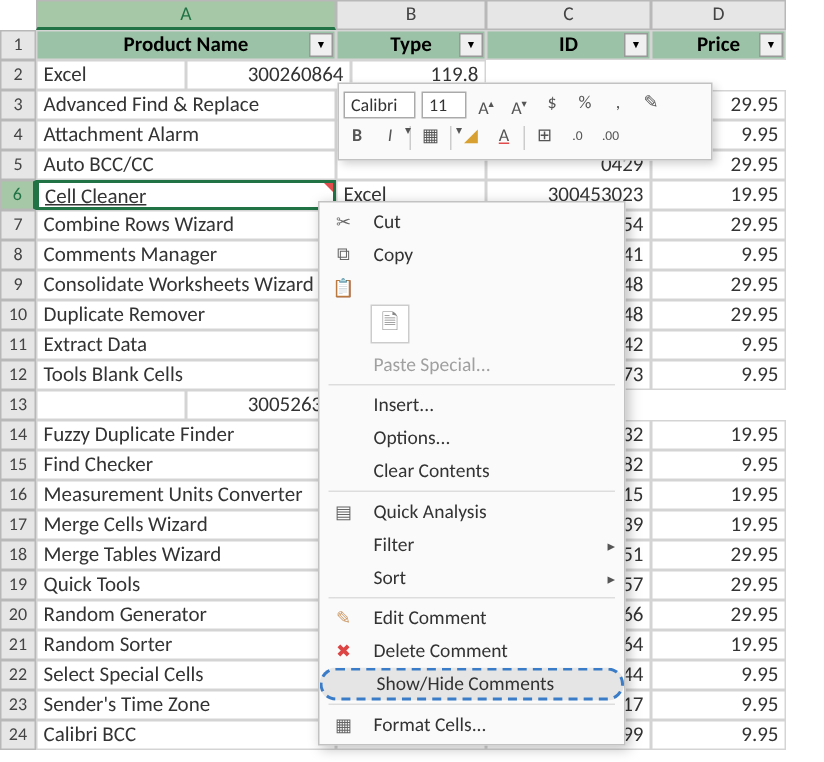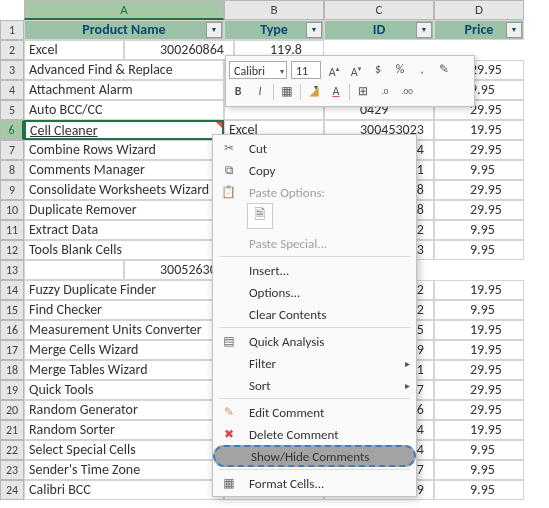--- a/index.html
+++ b/index.html
@@ -58,42 +58,42 @@
   .cell {
     border: 1px solid #d4d4d4;
     padding: 0 4px;
     line-height: 18px;
     white-space: nowrap;
     overflow: hidden;
     font-size: 14px;
   }
   .header-cell {
     background: #9bc2a6;
-    color: #0c4a6e;
+    color: #000000;
     font-weight: bold;
     text-align: center;
     position: relative;
   }
   .filter-btn {
     position: absolute;
     right: 1px;
     top: 1px;
     width: 16px;
     height: 16px;
     background: #f0f0f0;
     border: 1px solid #999;
     font-size: 7px;
     line-height: 14px;
     text-align: center;
   }
   .cA { width: 200px; }
   .cB { width: 100px; }
   .cC { width: 110px; }
   .cD { width: 90px; }
-  .num { text-align: left; padding-left: 35px; }
+  .num { text-align: right; padding-left: 35px; }
   .selected-cell {
     border: 2px solid #217346 !important;
     position: relative;
     text-decoration: underline;
   }
   .comment-corner {
     position: absolute;
     top: 0; right: 0;
     width: 0; height: 0;
     border-top: 6px solid #e34c4c;
@@ -186,21 +186,21 @@
     margin-left: 34px;
     display: flex;
     align-items: center;
     justify-content: center;
     background: #fff;
     font-size: 14px;
     color: #888;
     margin-bottom: 3px;
   }
   .highlighted {
-    background: #a3a3a3;
+    background: #e5e5e5;
     border: 2px dashed #3a7cc7;
     border-radius: 14px;
     justify-content: flex-end;
   }
 </style>
 </head>
 <body>
 
 <div class="grid">
   <div class="col-headers">
@@ -374,21 +374,21 @@
         <div class="cell cA">Calibri BCC</div>
         <div class="cell cB"></div>
         <div class="cell cC num">300307899</div>
         <div class="cell cD num">9.95</div>
       </div>
     </div>
 </div>
 
 <div class="mini-toolbar">
   <div class="mini-row">
-    <div class="combo" style="width:58px">Calibri</div>
+    <div class="combo" style="width:48px">Calibri</div>
     <div class="combo" style="width:30px">11</div>
     <div class="mini-btn">A<sup style="font-size:7px">▴</sup></div>
     <div class="mini-btn">A<sup style="font-size:7px">▾</sup></div>
     <div class="mini-btn">$</div>
     <div class="mini-btn">%</div>
     <div class="mini-btn">,</div>
     <div class="mini-btn">✎</div>
   </div>
   <div class="mini-row">
     <div class="mini-btn bold">B</div>
@@ -409,21 +409,20 @@
   <div class="menu-item">
     <div class="menu-icon-col">✂</div>
     <div class="menu-label"><span>Cut</span></div>
   </div>
   <div class="menu-item">
     <div class="menu-icon-col">⧉</div>
     <div class="menu-label"><span>Copy</span></div>
   </div>
   <div class="menu-item disabled">
     <div class="menu-icon-col">📋</div>
-    <div class="menu-label"><span>Paste Options:</span></div>
   </div>
   <div class="paste-icon">🗎</div>
   <div class="menu-item disabled">
     <div class="menu-icon-col"></div>
     <div class="menu-label"><span>Paste Special...</span></div>
   </div>
   <div class="menu-sep"></div>
   <div class="menu-item">
     <div class="menu-icon-col"></div>
     <div class="menu-label"><span>Insert...</span></div>

